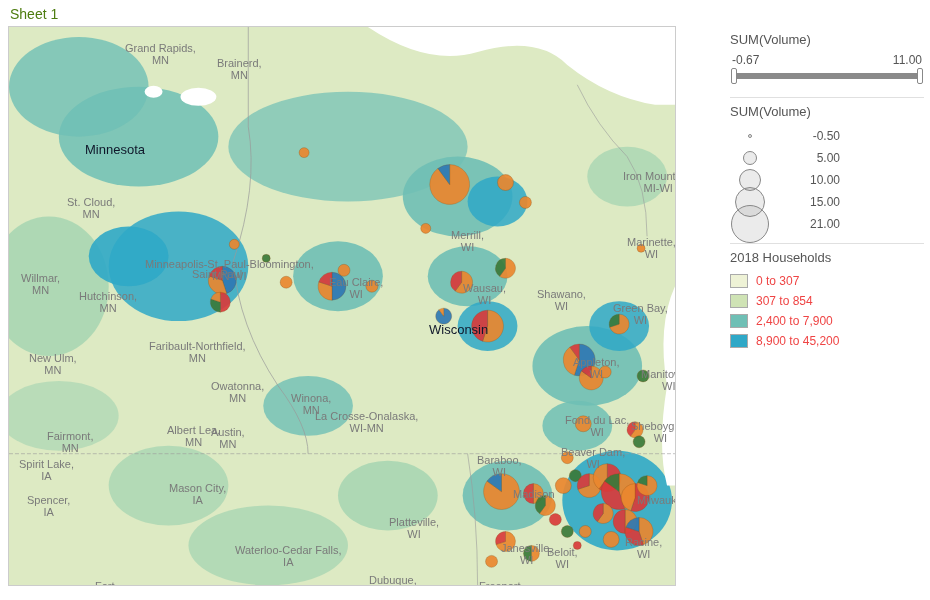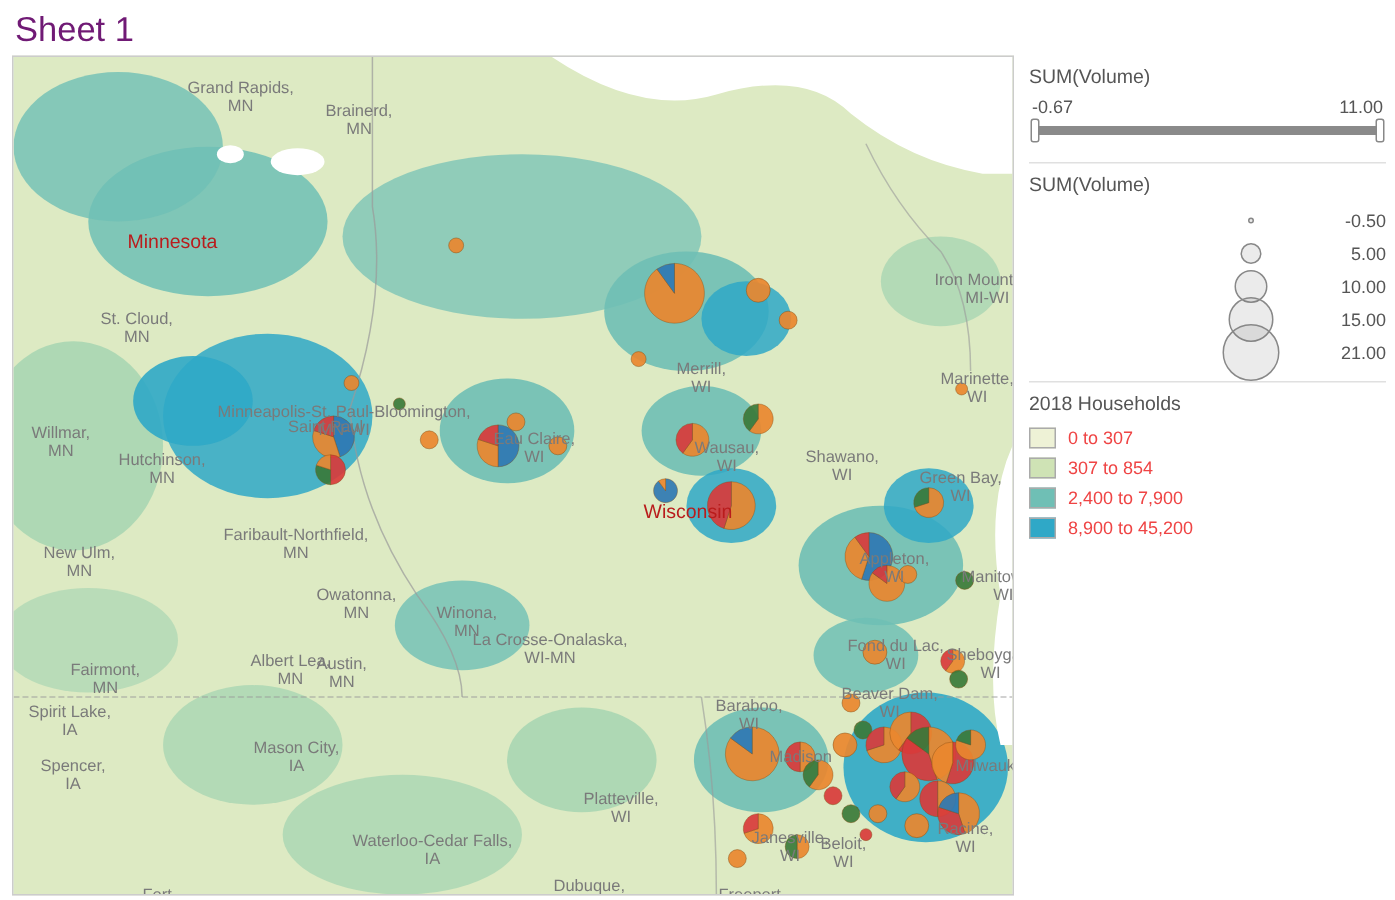--- a/index.html
+++ b/index.html
@@ -8,23 +8,23 @@
     font-size: 13px;
     color: #333;
     width: 930px;
     height: 600px;
     overflow: hidden;
     background: #fff;
     display: flex;
     flex-direction: column;
   }
   .title {
-    font-size: 23px;
+    font-size: 14px;
     font-weight: 300;
-    color: #701a75;
+    color: #4d7c0f;
     padding: 6px 10px 4px 10px;
   }
   .main {
     display: flex;
     flex: 1;
     min-height: 0;
   }
   .map-wrap {
     position: relative;
     width: 668px;
@@ -51,20 +51,21 @@
     flex: 1;
     padding-left: 10px;
     padding-right: 6px;
     display: flex;
     flex-direction: column;
     gap: 8px;
   }
   .card {
     border-top: 1px solid #e0e0e0;
     padding-top: 6px;
+    margin-left: 44px;
   }
   .card-title {
     font-size: 13px;
     color: #555;
     margin-bottom: 6px;
   }
   
   .slider-ends {
     display: flex;
     justify-content: space-between;
@@ -82,21 +83,21 @@
   .slider-handle {
     position: absolute;
     top: -5px;
     width: 6px;
     height: 16px;
     background: #fff;
     border: 1px solid #888;
     border-radius: 2px;
   }
   
-  .size-row { display:flex; align-items:center; gap:10px; height:22px;justify-content:flex-end;}
+  .size-row { display:flex; align-items:center; gap:10px; height:22px;}
   .size-swatch {
     display:inline-flex; align-items:center; justify-content:center;
     width: 40px;
   }
   .size-swatch span {
     display:inline-block;
     border:1px solid #888;
     background: rgba(120,120,120,0.15);
     border-radius:50%;
   }
@@ -109,21 +110,21 @@
   svg.map-svg { position:absolute; inset:0; }
   .map-label {
     position:absolute;
     font-size:11px;
     color:#7a7a7a;
     text-align:center;
     line-height:1.05;
     pointer-events:none;
     white-space:nowrap;
   }
-  .state-label { font-size:13px; color:#b91c1c;}
+  .state-label { font-size:13px; color:#0f172a;}
   .lake { fill:#fff; }
 </style>
 </head>
 <body>
 
 <div class="title">Sheet 1</div>
 
 <div class="main">
 
   <div class="map-wrap">

